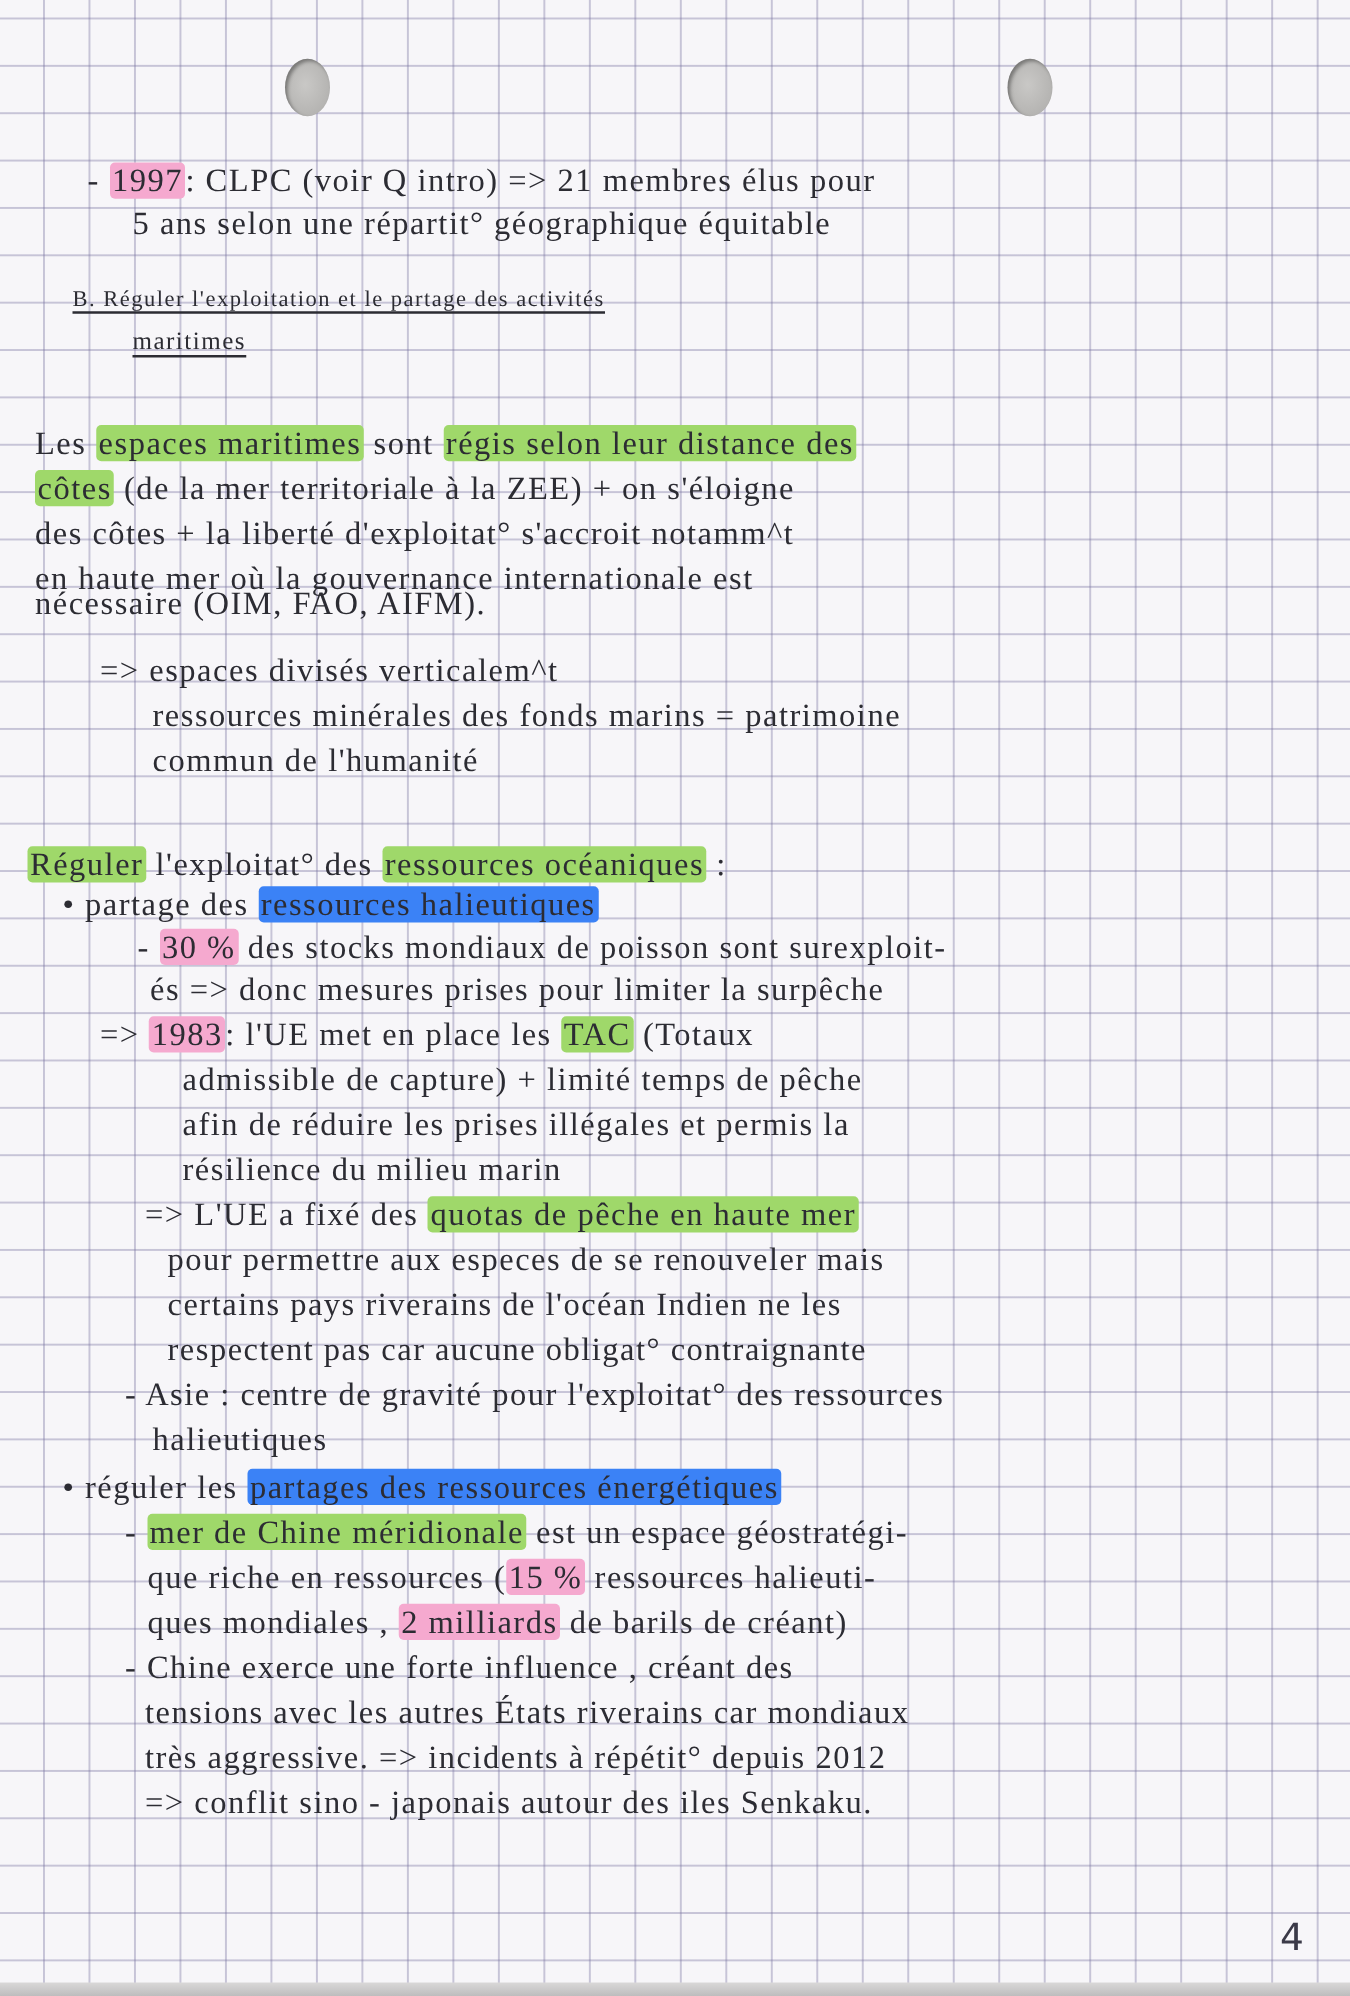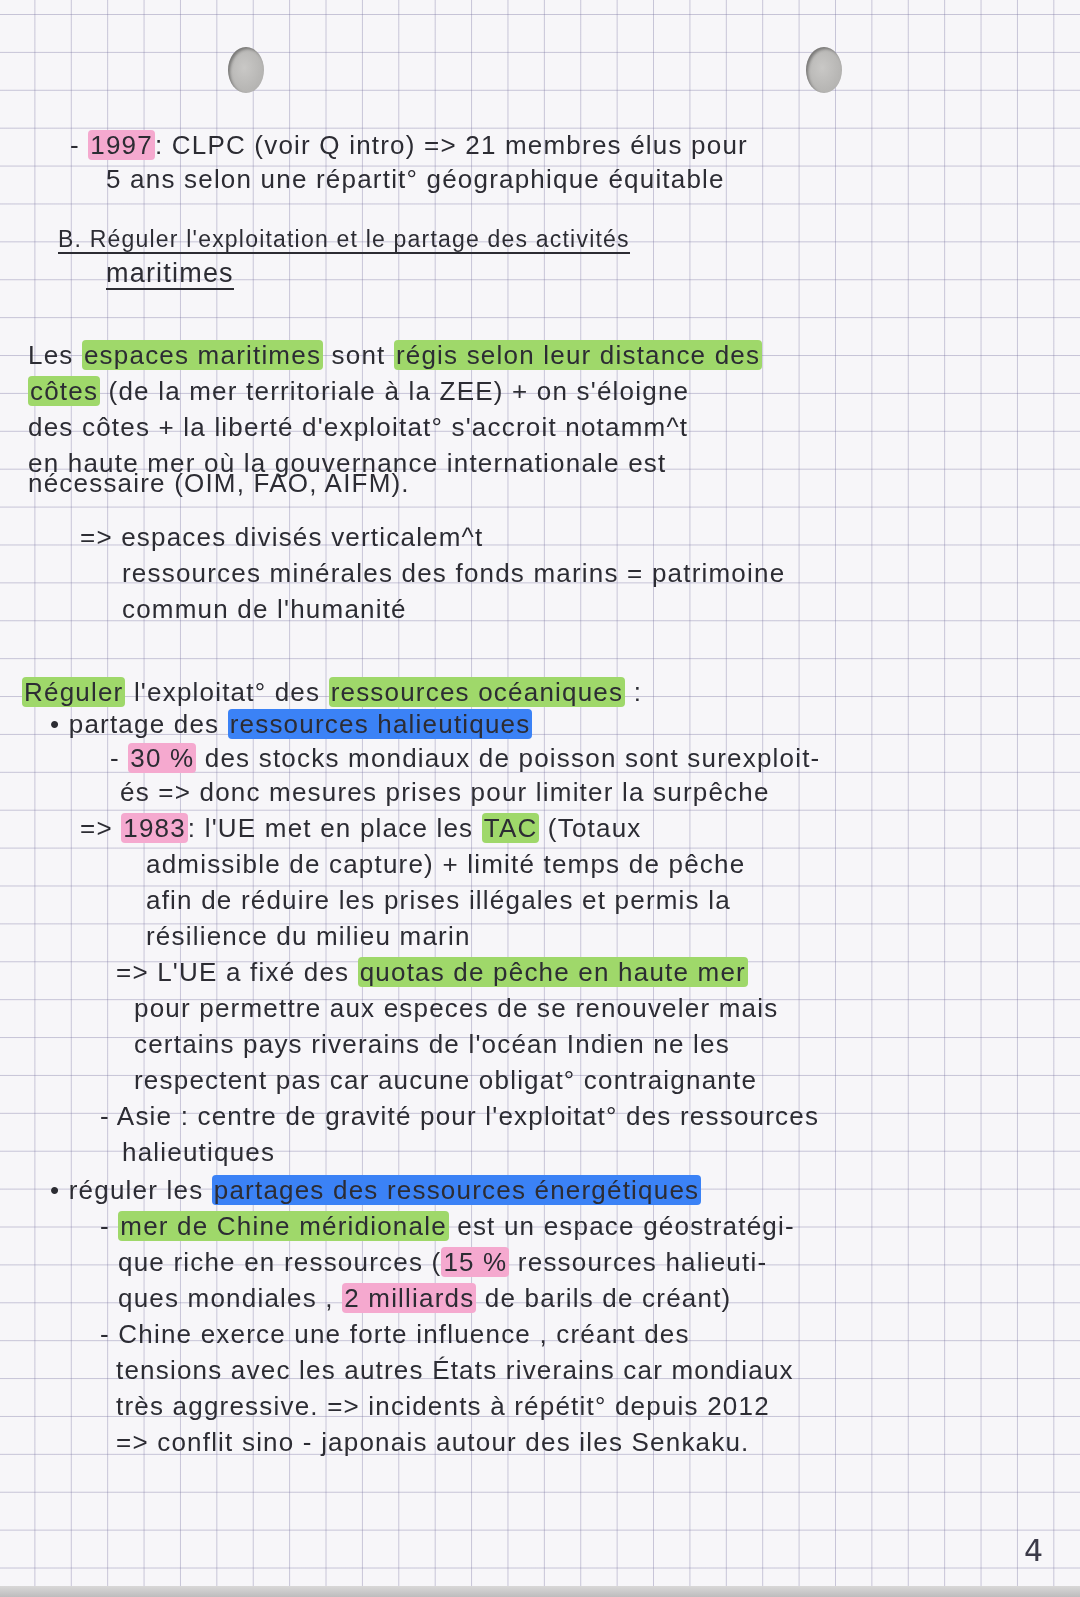--- a/index.html
+++ b/index.html
@@ -21,21 +21,21 @@
       position:absolute; left:0; top:1586px; width:1080px; height:11px;
       background:linear-gradient(to bottom,#d9d8d8,#bdbcbd);
     }
     .hole {
       position:absolute; width:36px; height:46px; border-radius:50%;
       background:radial-gradient(ellipse at 45% 45%, #c9c8c6 0%, #b5b4b2 70%, #8c8b89 100%);
       box-shadow: inset 2px 2px 3px rgba(0,0,0,0.35);
     }
     .ink {
       position:absolute; color:#2c2c33;
-      font-family:Liberation Sans, sans-serif;
+      font-family:Liberation Serif, serif;
       font-size:26px; letter-spacing:1.2px; white-space:nowrap;
       line-height:34px;
     }
     .hl-green { background:#9fd86a; border-radius:4px; padding:0 2px; }
     .hl-blue { background:#3b82f6; border-radius:4px; padding:0 2px; }
     .hl-pink { background:#f5a9cf; border-radius:4px; padding:0 2px; }
     .underline { border-bottom:2.5px solid #2c2c33; }
     .page-num {
       position:absolute; left:1024px; top:1533px; font-size:30px; color:#3b3a48;
       font-family:"DejaVu Sans", sans-serif;
@@ -49,24 +49,24 @@
 
 <div class="hole" style="left:228px;top:47px;"></div>
 <div class="hole" style="left:806px;top:47px;"></div>
 
 <div class="ink" style="left:70px;top:128px;">
   <span>-</span>
   <span class="hl-pink">1997</span><span>: CLPC (voir Q intro) =&gt; 21 membres élus pour</span>
 </div>
 <div class="ink" style="left:106px;top:162px;">5 ans selon une répartit° géographique équitable</div>
 
-<div class="ink" style="left:58px;top:222px;font-size:23px;">
+<div class="ink" style="left:58px;top:222px;font-size:18px;">
   <span class="underline">B. Réguler l'exploitation et le partage des activités</span>
 </div>
-<div class="ink" style="left:106px;top:256px;font-size:27px;">
+<div class="ink" style="left:106px;top:256px;font-size:20px;">
   <span class="underline">maritimes</span>
 </div>
 
 <div class="ink" style="left:28px;top:338px;">
   <span>Les </span><span class="hl-green">espaces maritimes</span><span> sont </span><span class="hl-green">régis selon leur distance des</span>
 </div>
 <div class="ink" style="left:28px;top:374px;">
   <span class="hl-green">côtes</span><span> (de la mer territoriale à la ZEE) + on s'éloigne</span>
 </div>
 <div class="ink" style="left:28px;top:410px;">des côtes + la liberté d'exploitat° s'accroit notamm^t</div>

